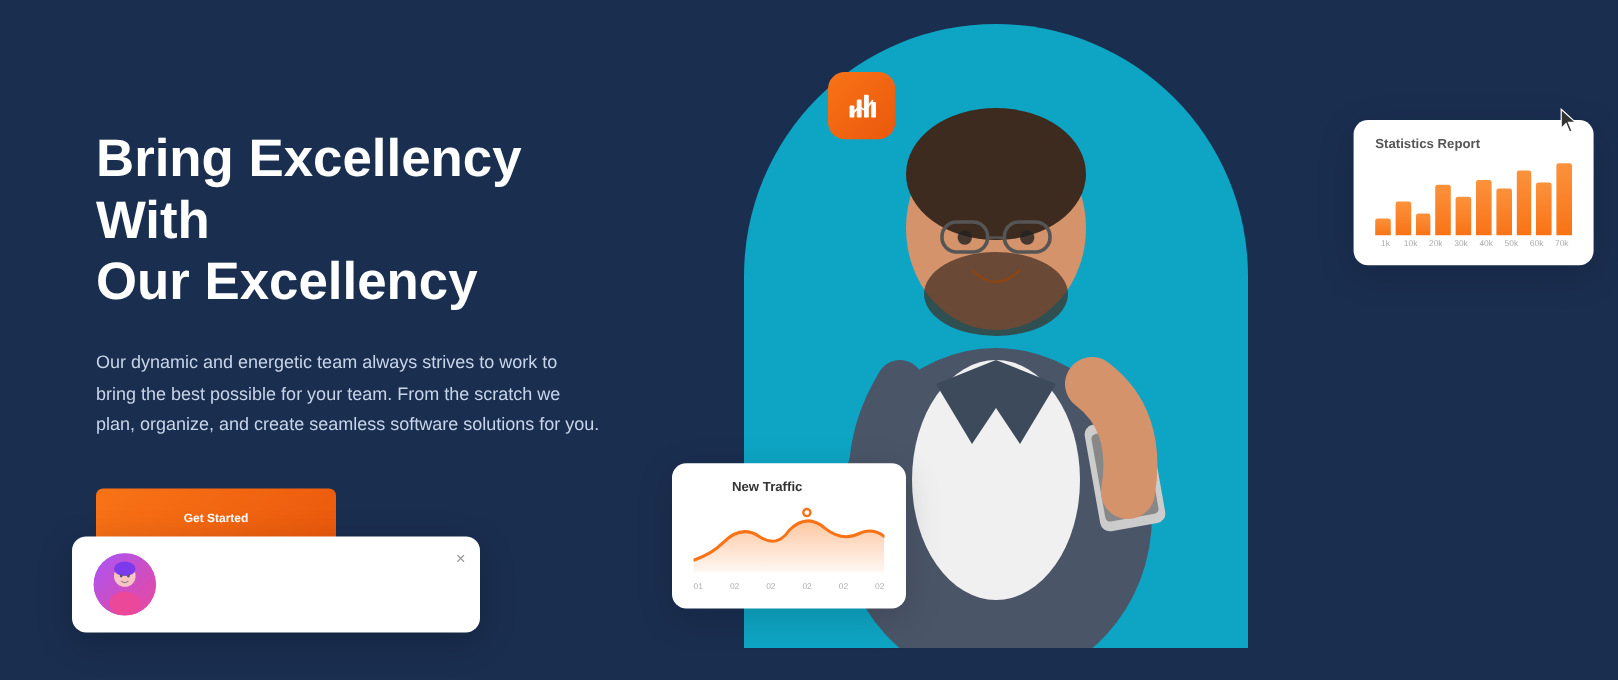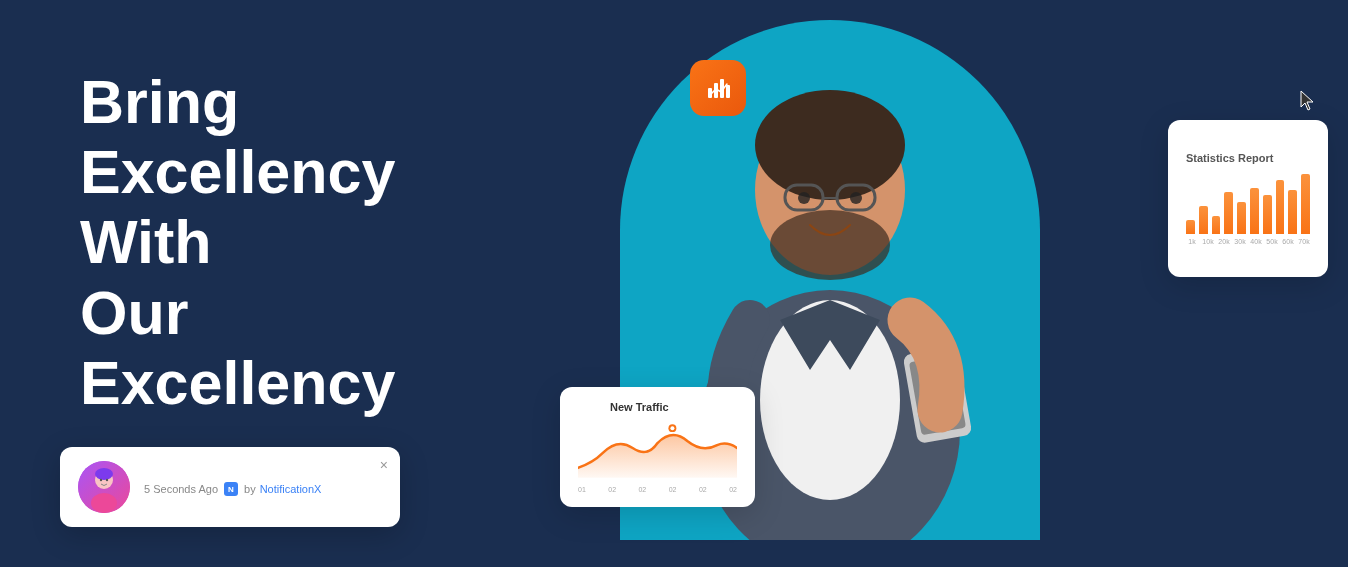--- a/index.html
+++ b/index.html
@@ -25,21 +25,21 @@
     }
 
     
     .left-content {
       flex: 0 0 580px;
       padding: 60px 80px;
       z-index: 2;
     }
 
     .main-heading {
-      font-size: 61px;
+      font-size: 44px;
       font-weight: 800;
       line-height: 1.15;
       color: #ffffff;
       margin-bottom: 30px;
     }
 
     .main-description {
       font-size: 15px;
       line-height: 1.7;
       color: #c8d4e8;
@@ -184,25 +184,24 @@
       justify-content: center;
     }
 
     
     .stats-card {
       position: absolute;
       top: 100px;
       right: 20px;
       background: #fff;
       border-radius: 12px;
-      padding: 32px 18px;
-      width: 160px;
+      padding: 14px 18px;
+      width: 200px;
       z-index: 6;
       box-shadow: 0 8px 30px rgba(0,0,0,0.15);
-      margin-top: 20px;
     }
 
     .stats-card .stats-title {
       font-size: 11px;
       color: #555;
       font-weight: 600;
       margin-bottom: 10px;
     }
 
     .stats-bars {
@@ -283,20 +282,21 @@
 </head>
 <body>
 
 <section class="hero-section">
 
   <div class="left-content">
     <h1 class="main-heading">
       <span>Bring Excellency With</span><br>
       <span>Our Excellency</span>
     </h1>
+    <p class="main-description">Our dynamic and energetic team always strives to work to bring the best possible for your team. From the scratch we plan, organize, and create seamless software solutions for you.</p>
     <button class="cta-button">Get Started</button>
   </div>
 
   <div class="notification-card">
     <div class="notification-avatar">
       <svg width="52" height="52" viewBox="0 0 52 52" xmlns="http://www.w3.org/2000/svg">
         <rect width="52" height="52" rx="26" fill="url(#avatarGrad)"></rect>
         <defs>
           <linearGradient id="avatarGrad" x1="0" y1="0" x2="1" y2="1">
             <stop offset="0%" stop-color="#a855f7"></stop>
@@ -309,31 +309,20 @@
         <ellipse cx="26" cy="13" rx="9" ry="6" fill="#7c3aed"></ellipse>
 
         <ellipse cx="26" cy="42" rx="13" ry="10" fill="#ec4899"></ellipse>
 
         <circle cx="23" cy="19" r="1.2" fill="#555"></circle>
         <circle cx="29" cy="19" r="1.2" fill="#555"></circle>
         <path d="M23 23 Q26 26 29 23" stroke="#888" stroke-width="1" fill="none"></path>
       </svg>
     </div>
     <div class="notification-text">
-      <div class="time-line">
-        <span>5 Seconds Ago</span>
-        <span>
-          <svg width="14" height="14" viewBox="0 0 14 14" style="vertical-align:middle;margin: 0 2px;">
-            <rect width="14" height="14" rx="3" fill="#3b82f6"></rect>
-            <text x="7" y="10" text-anchor="middle" font-size="8" fill="white" font-weight="bold">N</text>
-          </svg>
-        </span>
-        <span>by</span>
-        <span class="by-notif">NotificationX</span>
-      </div>
     </div>
     <span class="close-btn">×</span>
   </div>
 
   <div class="right-content">
 
     <div class="arch-bg"></div>
 
     <div class="icon-badge">
       <svg width="28" height="28" viewBox="0 0 28 28" fill="none" xmlns="http://www.w3.org/2000/svg">

